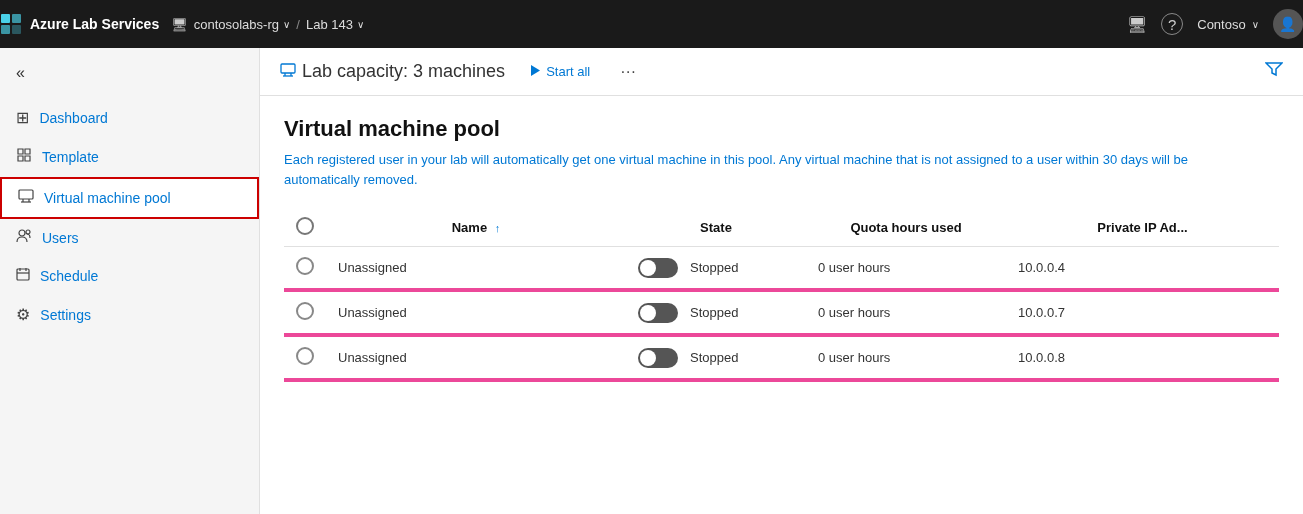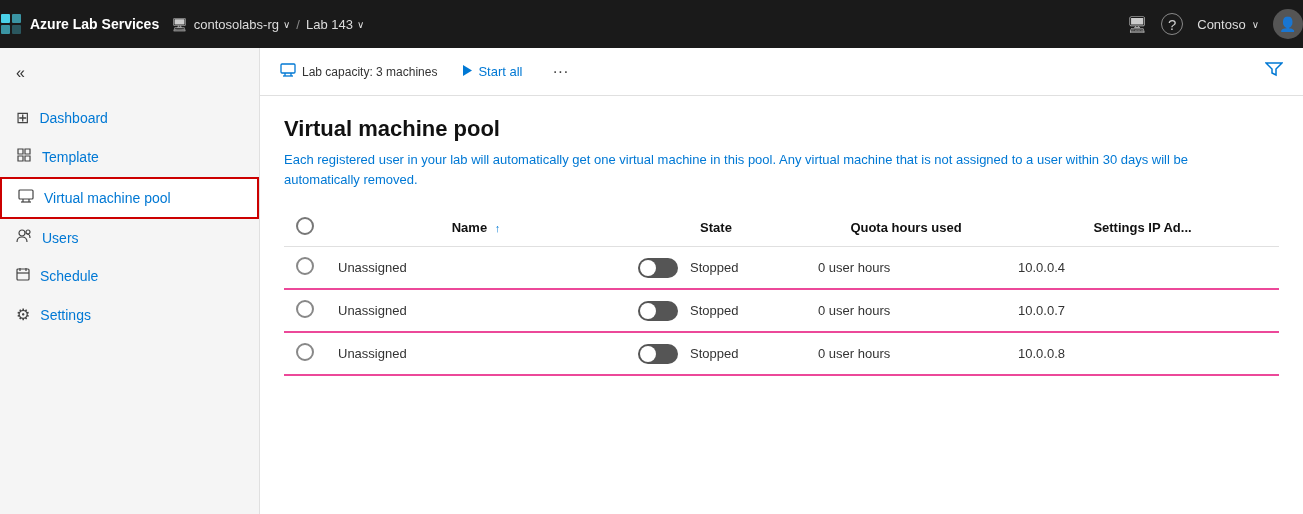--- a/index.html
+++ b/index.html
@@ -122,21 +122,21 @@
       gap: 16px;
       padding: 8px 20px;
       border-bottom: 1px solid #e0e0e0;
       background: #fff;
       min-height: 48px;
     }
     .toolbar-lab-capacity {
       display: flex;
       align-items: center;
       gap: 6px;
-      font-size: 12px;
+      font-size: 18px;
       color: #333;
     }
     .toolbar-btn {
       display: flex;
       align-items: center;
       gap: 5px;
       background: none;
       border: none;
       cursor: pointer;
       font-size: 13px;
@@ -182,21 +182,21 @@
       font-weight: 600;
       font-size: 13px;
       color: #111;
       padding: 8px 12px;
       border-bottom: 1px solid #e0e0e0;
     }
     .vm-table td {
       padding: 10px 12px;
       font-size: 13px;
       color: #333;
-      border-bottom: 2px solid #ec4899;
+      border-bottom: 4px solid #ec4899;
       vertical-align: middle;
     }
     .vm-table .col-check { width: 40px; }
     .vm-table .col-name { width: 300px; }
     .vm-table .col-state { width: 180px; }
     .vm-table .col-quota { width: 200px; }
     .vm-table .col-ip { }
 
     .radio-btn {
       width: 18px; height: 18px;
@@ -390,21 +390,21 @@
               <span>Name</span>
               <span class="sort-icon">↑</span>
             </th>
             <th class="col-state">
               <span>State</span>
             </th>
             <th class="col-quota">
               <span>Quota hours used</span>
             </th>
             <th class="col-ip">
-              <span>Settings IP Ad...</span>
+              <span>Private IP Ad...</span>
             </th>
           </tr>
         </thead>
         <tbody id="vm-table-body">
         <tr>
     <td class="col-check">
       <span class="radio-btn"></span>
     </td>
     <td class="col-name">Unassigned</td>
     <td class="col-state">

